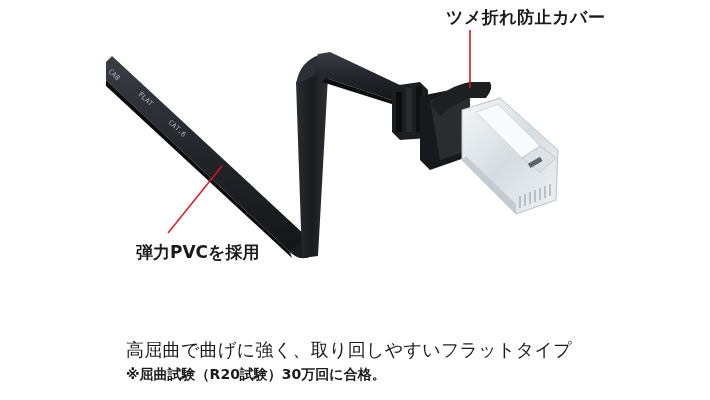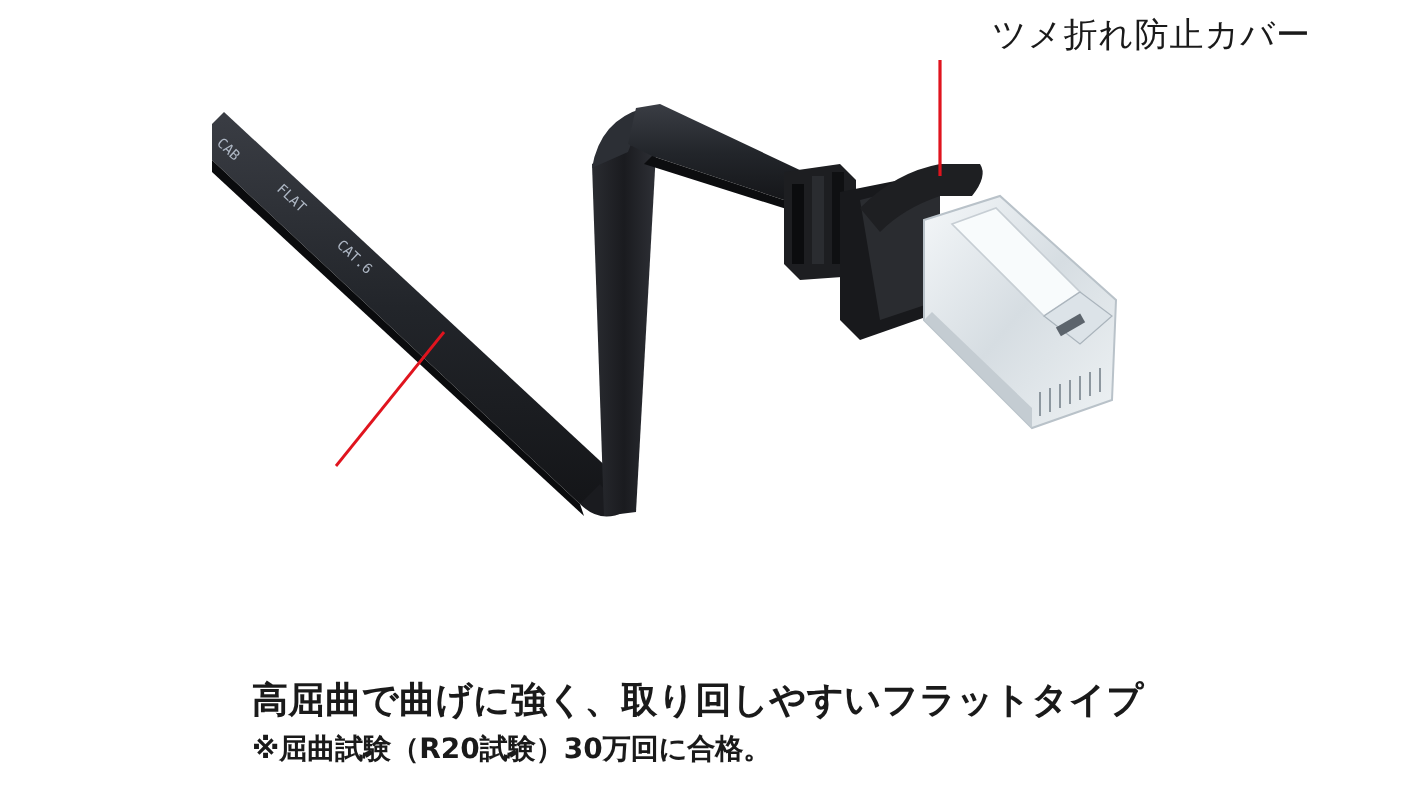--- a/index.html
+++ b/index.html
@@ -2,29 +2,29 @@
 <html><head>
   <meta charset="utf-8">
   <style>
     html, body { margin: 0; padding: 0; }
     body {
       width: 710px; height: 400px; background: #ffffff; position: relative; overflow: hidden;
       font-family: "DejaVu Sans", "Liberation Sans", sans-serif; color: #1a1a1a;
     }
     .canvas { position: absolute; left: 0; top: 0; width: 710px; height: 400px; }
     .callout-top {
-      position: absolute; left: 496px; top: 6px; font-size: 17px; font-weight: 400;
+      position: absolute; left: 446px; top: 6px; font-size: 17px; font-weight: 700;
       letter-spacing: 0.5px; white-space: nowrap;
     }
     .callout-left {
       position: absolute; left: 136px; top: 240px; font-size: 17px; font-weight: 600;
       line-height: 24px; white-space: nowrap;
     }
     .headline {
-      position: absolute; left: 126px; top: 338px; font-size: 18px; font-weight: 700;
+      position: absolute; left: 126px; top: 338px; font-size: 18px; font-weight: 400;
       letter-spacing: 0.3px; white-space: nowrap;
     }
     .subline {
       position: absolute; left: 126px; top: 366px; font-size: 14px; font-weight: 600;
       white-space: nowrap;
       text-align: right;
     }
   </style>
 </head>
 <body>
@@ -99,16 +99,17 @@
     </g>
 
     <line x1="470" y1="30" x2="470" y2="88" stroke="#e0141e" stroke-width="1.6"></line>
     <line x1="222" y1="166" x2="168" y2="233" stroke="#e0141e" stroke-width="1.4"></line>
   </svg>
 </div>
 
 <div class="callout-top">ツメ折れ防止カバー</div>
 
 <div class="callout-left">
+  <div>弾力PVCを採用</div>
 </div>
 
 <div class="headline">高屈曲で曲げに強く、取り回しやすいフラットタイプ</div>
 <div class="subline">※屈曲試験（R20試験）30万回に合格。</div>
 
 </body></html>

